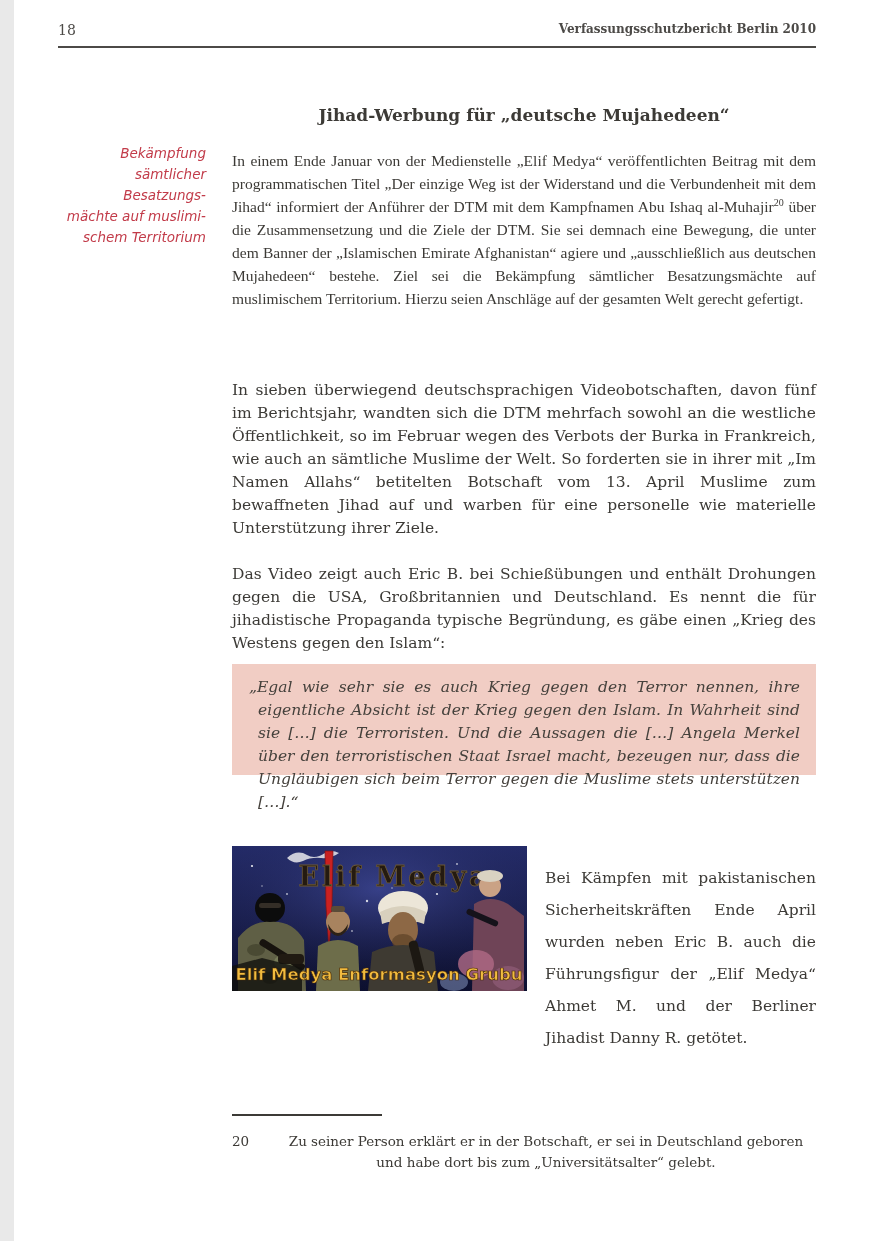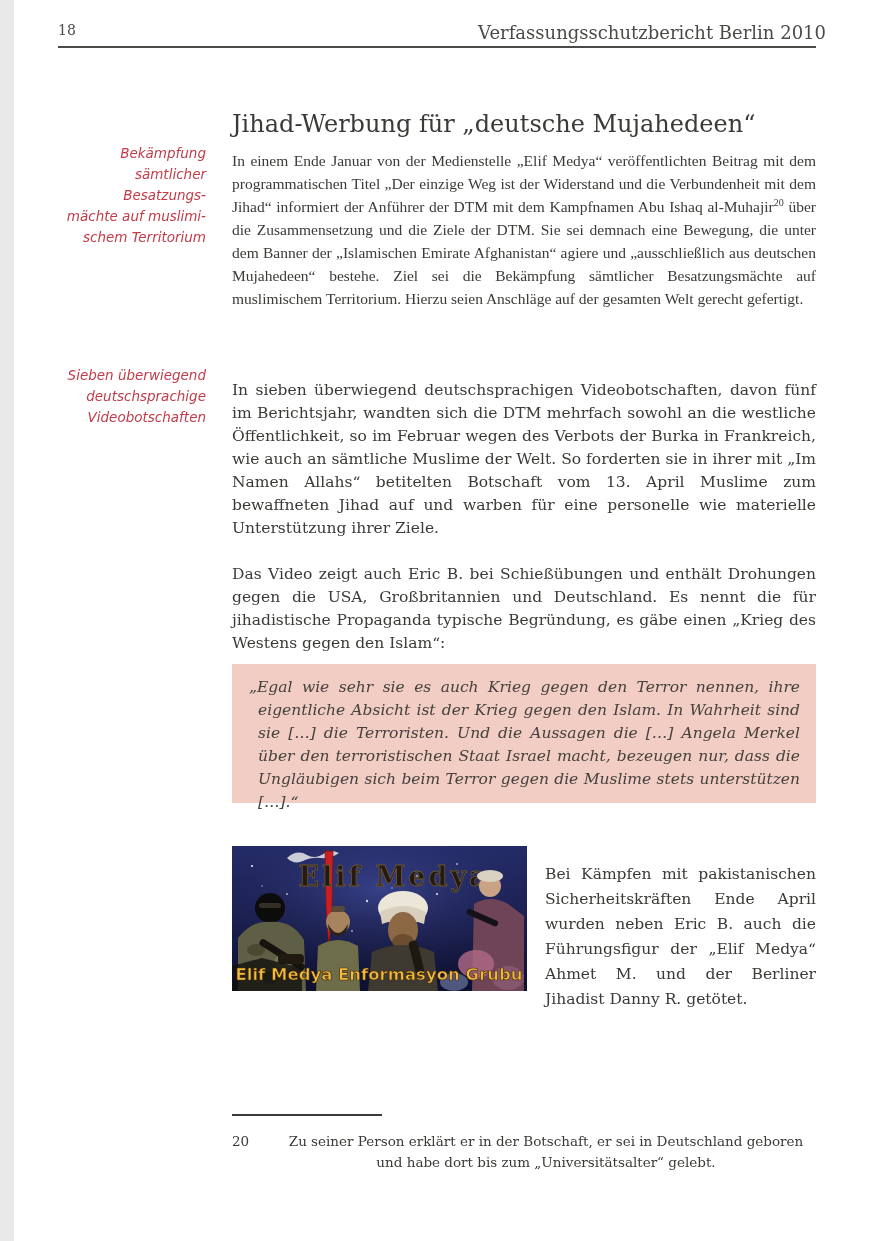--- a/index.html
+++ b/index.html
@@ -11,31 +11,31 @@
     color:#3c3a36;
     overflow:hidden;
     margin-left:14px;
   }
   
   .pagenum{
     position:absolute;left:44px;top:22px;
     font-size:14px;color:#4c4a47;
   }
   .runhead{
-    position:absolute;right:63px;top:22px;
-    font-size:18px;color:#4c4a47;
+    position:absolute;right:73px;top:22px;
+    font-size:12px;color:#4c4a47;font-weight:bold;
   }
   .headrule{
     position:absolute;left:44px;top:46px;
     width:758px;height:2px;background:#4c4a47;
   }
   
   .heading{
     position:absolute;left:218px;top:94px;width:584px;
-    font-size:24px;font-weight:normal;color:#3c3a36;
+    font-size:17px;font-weight:bold;color:#3c3a36;text-align:center;
   }
   .para{
     position:absolute;left:218px;width:584px;
     font-size:15.5px;line-height:23px;
     text-align:justify;
     hyphens:auto;-webkit-hyphens:auto;
   }
   .para sup{font-size:10px;line-height:0;}
   .p1{top:133px;font-family:Liberation Serif, serif;}
   .p2{top:363px;}
@@ -47,42 +47,42 @@
     font-family:"DejaVu Sans", sans-serif;
     font-style:italic;
     font-size:13.5px;line-height:21px;
     color:#c23b49;
     white-space:pre-line;
   }
   .note1{top:143px;}
   .note2{top:365px;}
   
   .quote{
-    position:absolute;left:218px;top:664px;width:584px;height:139px;
+    position:absolute;left:218px;top:664px;width:584px;height:111px;
     box-sizing:border-box;
     background:#f1cdc4;
     padding:12px 16px 12px 26px;
     font-style:italic;
     font-size:15.5px;line-height:23px;
     text-align:justify;
     text-indent:-9px;
     color:#45413c;
   }
   
   .media-row{
     position:absolute;left:218px;top:846px;width:584px;
     display:flex;gap:18px;
   }
   .prop-img{
     width:295px;height:145px;flex:0 0 auto;
     display:block;
   }
   .media-text{
     width:271px;
-    font-size:15.5px;line-height:25px;
+    font-size:15.5px;line-height:32px;
     text-align:justify;
     hyphens:auto;-webkit-hyphens:auto;
   }
   
   .footrule{
     position:absolute;left:218px;top:1114px;
     width:150px;height:1.5px;background:#3c3a36;
   }
   .footnote{
     position:absolute;left:218px;top:1131px;width:584px;
@@ -100,23 +100,20 @@
   <div class="pagenum">18</div>
   <div class="runhead">Verfassungsschutzbericht Berlin 2010</div>
   <div class="headrule"></div>
 
   <h1 class="heading">Jihad-Werbung für „deutsche Mujahedeen“</h1>
 
   <div class="note note1">Bekämpfung
 sämtlicher Besatzungs-
 mächte auf muslimi-
 schem Territorium</div>
-  <div class="note note2">Sieben überwiegend
-deutschsprachige
-Videobotschaften</div>
 
   <p class="para p1"><span>In einem Ende Januar von der Medienstelle „Elif Medya“ veröffentlichten Beitrag mit dem programmatischen Titel „Der einzige Weg ist der Widerstand und die Verbundenheit mit dem Jihad“ informiert der Anführer der DTM mit dem Kampfnamen Abu Ishaq al-Muhajir</span><sup>20</sup><span> über die Zusammensetzung und die Ziele der DTM. Sie sei demnach eine Bewegung, die unter dem Banner der „Islamischen Emirate Afghanistan“ agiere und „ausschließlich aus deutschen Mujahedeen“ bestehe. Ziel sei die Bekämpfung sämtlicher Besatzungsmächte auf muslimischem Territorium. Hierzu seien Anschläge auf der gesamten Welt gerecht gefertigt.</span></p>
 
   <p class="para p2">In sieben überwiegend deutschsprachigen Videobotschaften, davon fünf im Berichtsjahr, wandten sich die DTM mehrfach sowohl an die westliche Öffentlichkeit, so im Februar wegen des Verbots der Burka in Frankreich, wie auch an sämtliche Muslime der Welt. So forderten sie in ihrer mit „Im Namen Allahs“ betitelten Botschaft vom 13. April Muslime zum bewaffneten Jihad auf und warben für eine personelle wie materielle Unterstützung ihrer Ziele.</p>
 
   <p class="para p3">Das Video zeigt auch Eric B. bei Schießübungen und enthält Drohungen gegen die USA, Großbritannien und Deutschland. Es nennt die für jihadistische Propaganda typische Begründung, es gäbe einen „Krieg des Westens gegen den Islam“:</p>
 
   <div class="quote">„Egal wie sehr sie es auch Krieg gegen den Terror nennen, ihre eigentliche Absicht ist der Krieg gegen den Islam. In Wahrheit sind sie […] die Terroristen. Und die Aussagen die […] Angela Merkel über den terroristischen Staat Israel macht, bezeugen nur, dass die Ungläubigen sich beim Terror gegen die Muslime stets unterstützen […].“</div>
 
   <div class="media-row">

